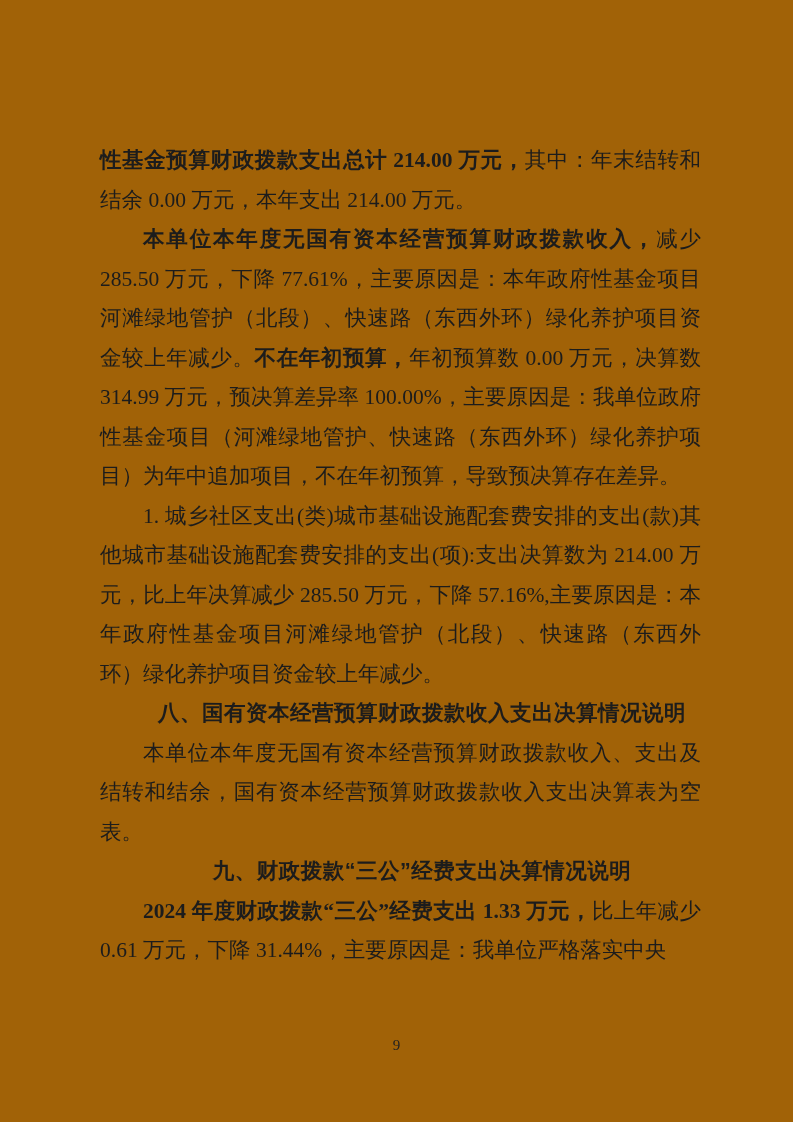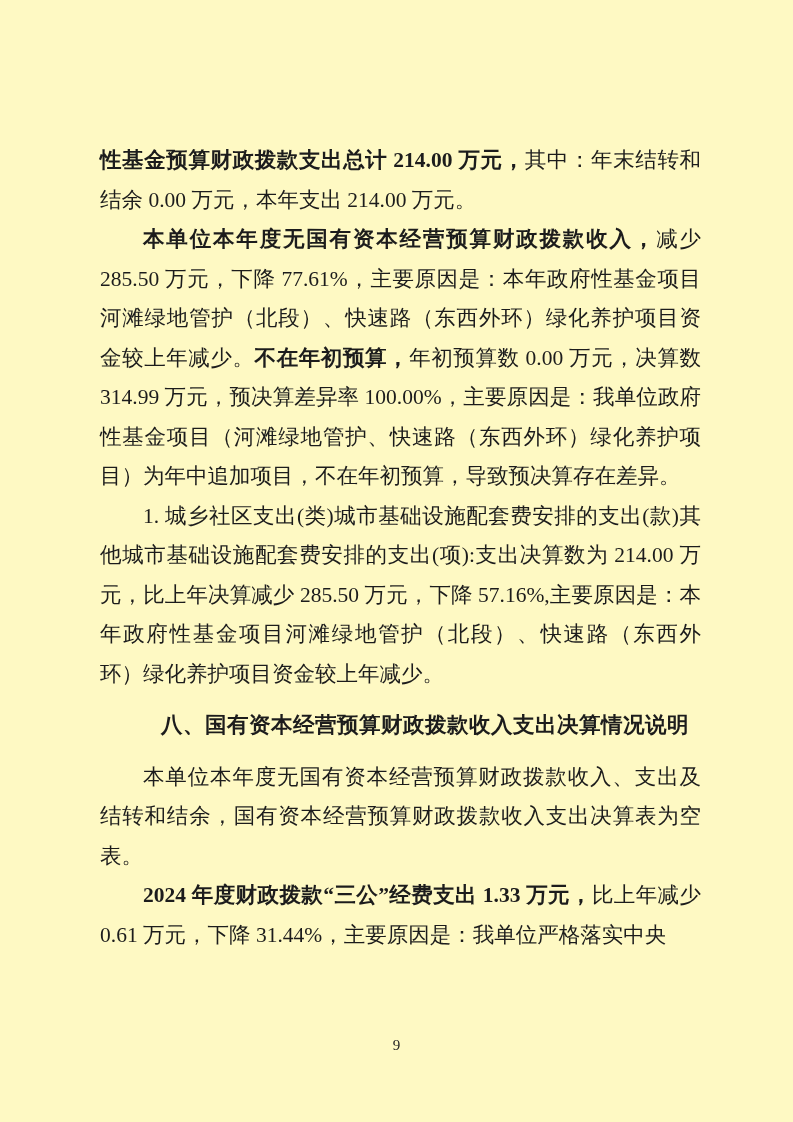--- a/index.html
+++ b/index.html
@@ -4,21 +4,21 @@
 <style>
   * { margin: 0; padding: 0; box-sizing: border-box; }
   html, body {
     background: #ffffff;
     font-family: "Liberation Serif", "DejaVu Serif", serif;
   }
   .page {
     position: relative;
     width: 793px;
     height: 1122px;
-    background: #fef9c3;
+    background: #a16207;
     overflow: hidden;
     color: #1c1c1c;
   }
   .content {
     position: absolute;
     left: 100px;
     top: 141px;
     width: 601px;
     font-size: 21.5px;
     line-height: 39.5px;
@@ -34,22 +34,22 @@
   }
   .bold-run {
     font-weight: 700;
   }
   .heading {
     font-family: "Liberation Sans", "DejaVu Sans", sans-serif;
     font-weight: 700;
     font-size: 21.5px;
     line-height: 39.5px;
     text-indent: 2em;
-    text-align: right;
-    margin: 12px;
+    text-align: center;
+    margin: 0;
     letter-spacing: 0.5px;
   }
   .page-number {
     position: absolute;
     top: 1035px;
     left: 0;
     width: 100%;
     text-align: center;
     font-size: 15px;
     line-height: 20px;
@@ -66,19 +66,20 @@
 
     <p class="para"><span class="bold-run">本单位本年度无国有资本经营预算财政拨款收入，</span><span>减少 285.50 万元，下降 77.61%，主要原因是：本年政府性基金项目河滩绿地管护（北段）、快速路（东西外环）绿化养护项目资金较上年减少。</span><span class="bold-run">不在年初预算，</span><span>年初预算数 0.00 万元，决算数 314.99 万元，预决算差异率 100.00%，主要原因是：我单位政府性基金项目（河滩绿地管护、快速路（东西外环）绿化养护项目）为年中追加项目，不在年初预算，导致预决算存在差异。</span></p>
 
 
     <p class="para"><span>1. 城乡社区支出(类)城市基础设施配套费安排的支出(款)其他城市基础设施配套费安排的支出(项):支出决算数为 214.00 万元，比上年决算减少 285.50 万元，下降 57.16%,主要原因是：本年政府性基金项目河滩绿地管护（北段）、快速路（东西外环）绿化养护项目资金较上年减少。</span></p>
 
     <p class="heading">八、国有资本经营预算财政拨款收入支出决算情况说明</p>
 
     <p class="para"><span>本单位本年度无国有资本经营预算财政拨款收入、支出及结转和结余，国有资本经营预算财政拨款收入支出决算表为空表。</span></p>
 
+    <p class="heading">九、财政拨款“三公”经费支出决算情况说明</p>
 
     <p class="para"><span class="bold-run">2024 年度财政拨款“三公”经费支出 1.33 万元，</span><span>比上年减少 0.61 万元，下降 31.44%，主要原因是：我单位严格落实中央</span></p>
 
   </div>
 
   <div class="page-number">9</div>
 </div>
 
 </body></html>

